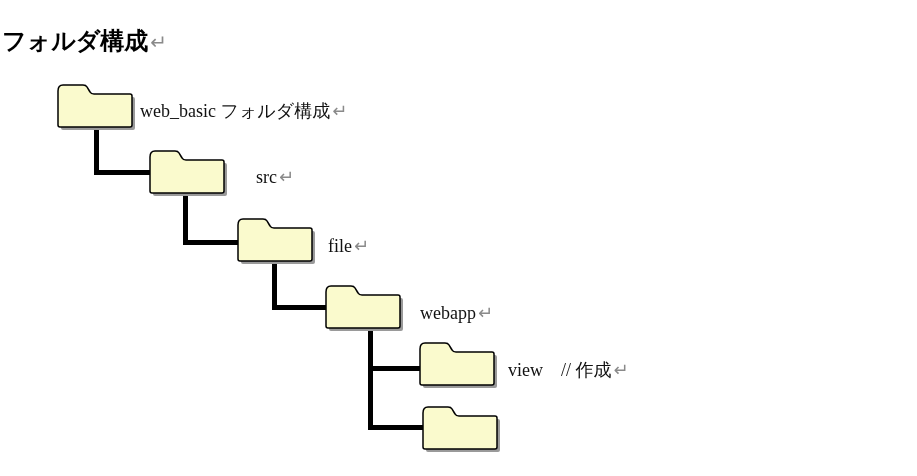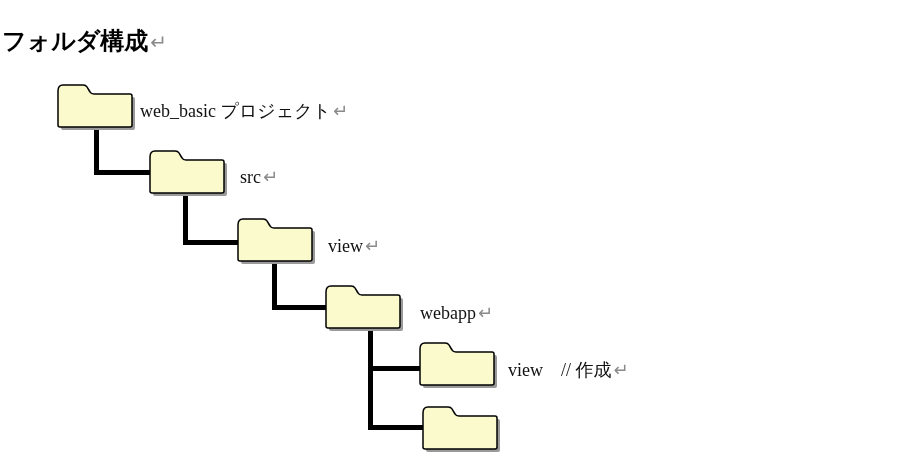--- a/index.html
+++ b/index.html
@@ -22,21 +22,21 @@
     font-family:"Liberation Sans","DejaVu Sans",sans-serif;
     margin-left:2px;
   }
 
   .label{
     position:absolute;
     font-size:18px;line-height:20px;color:#111111;
     white-space:pre;
   }
   .l1{left:140px;top:101px;}
-  .l2{left:240px;top:167px;}
+  .l2{left:256px;top:167px;}
   .l3{left:328px;top:236px;}
   .l4{left:420px;top:303px;}
   .l5{left:508px;top:360px;}
   .l6{left:511px;top:424px;}
 
   .folder{position:absolute;}
   .f1{left:56px;top:83px;}
   .f2{left:148px;top:149px;}
   .f3{left:236px;top:217px;}
   .f4{left:324px;top:284px;}
@@ -89,19 +89,19 @@
   </svg>
   <svg class="folder f5" width="82" height="51" viewBox="0 0 82 51">
     <path transform="translate(3,3)" d="M2,8 Q2,2 7,2 L27,2 Q30,2 31,4 L34,9 Q35,11 38,11 L74,11 Q76,11 76,13 L76,42 Q76,44 74,44 L4,44 Q2,44 2,42 Z" fill="#9a9a9a"></path>
     <path stroke="#000000" stroke-width="1.5" d="M2,8 Q2,2 7,2 L27,2 Q30,2 31,4 L34,9 Q35,11 38,11 L74,11 Q76,11 76,13 L76,42 Q76,44 74,44 L4,44 Q2,44 2,42 Z" fill="#fafacd"></path>
   </svg>
   <svg class="folder f6" width="82" height="51" viewBox="0 0 82 51">
     <path transform="translate(3,3)" d="M2,8 Q2,2 7,2 L27,2 Q30,2 31,4 L34,9 Q35,11 38,11 L74,11 Q76,11 76,13 L76,42 Q76,44 74,44 L4,44 Q2,44 2,42 Z" fill="#9a9a9a"></path>
     <path stroke="#000000" stroke-width="1.5" d="M2,8 Q2,2 7,2 L27,2 Q30,2 31,4 L34,9 Q35,11 38,11 L74,11 Q76,11 76,13 L76,42 Q76,44 74,44 L4,44 Q2,44 2,42 Z" fill="#fafacd"></path>
   </svg>
 
-  <div class="label l1"><span>web_basic プロジェクト</span><span class="crlf">↵</span></div>
+  <div class="label l1"><span>web_basic フォルダ構成</span><span class="crlf">↵</span></div>
   <div class="label l2"><span>src</span><span class="crlf">↵</span></div>
-  <div class="label l3"><span>view</span><span class="crlf">↵</span></div>
+  <div class="label l3"><span>file</span><span class="crlf">↵</span></div>
   <div class="label l4"><span>webapp</span><span class="crlf">↵</span></div>
   <div class="label l5"><span>view　// 作成</span><span class="crlf">↵</span></div>
 
 </div>
 
 </body></html>

